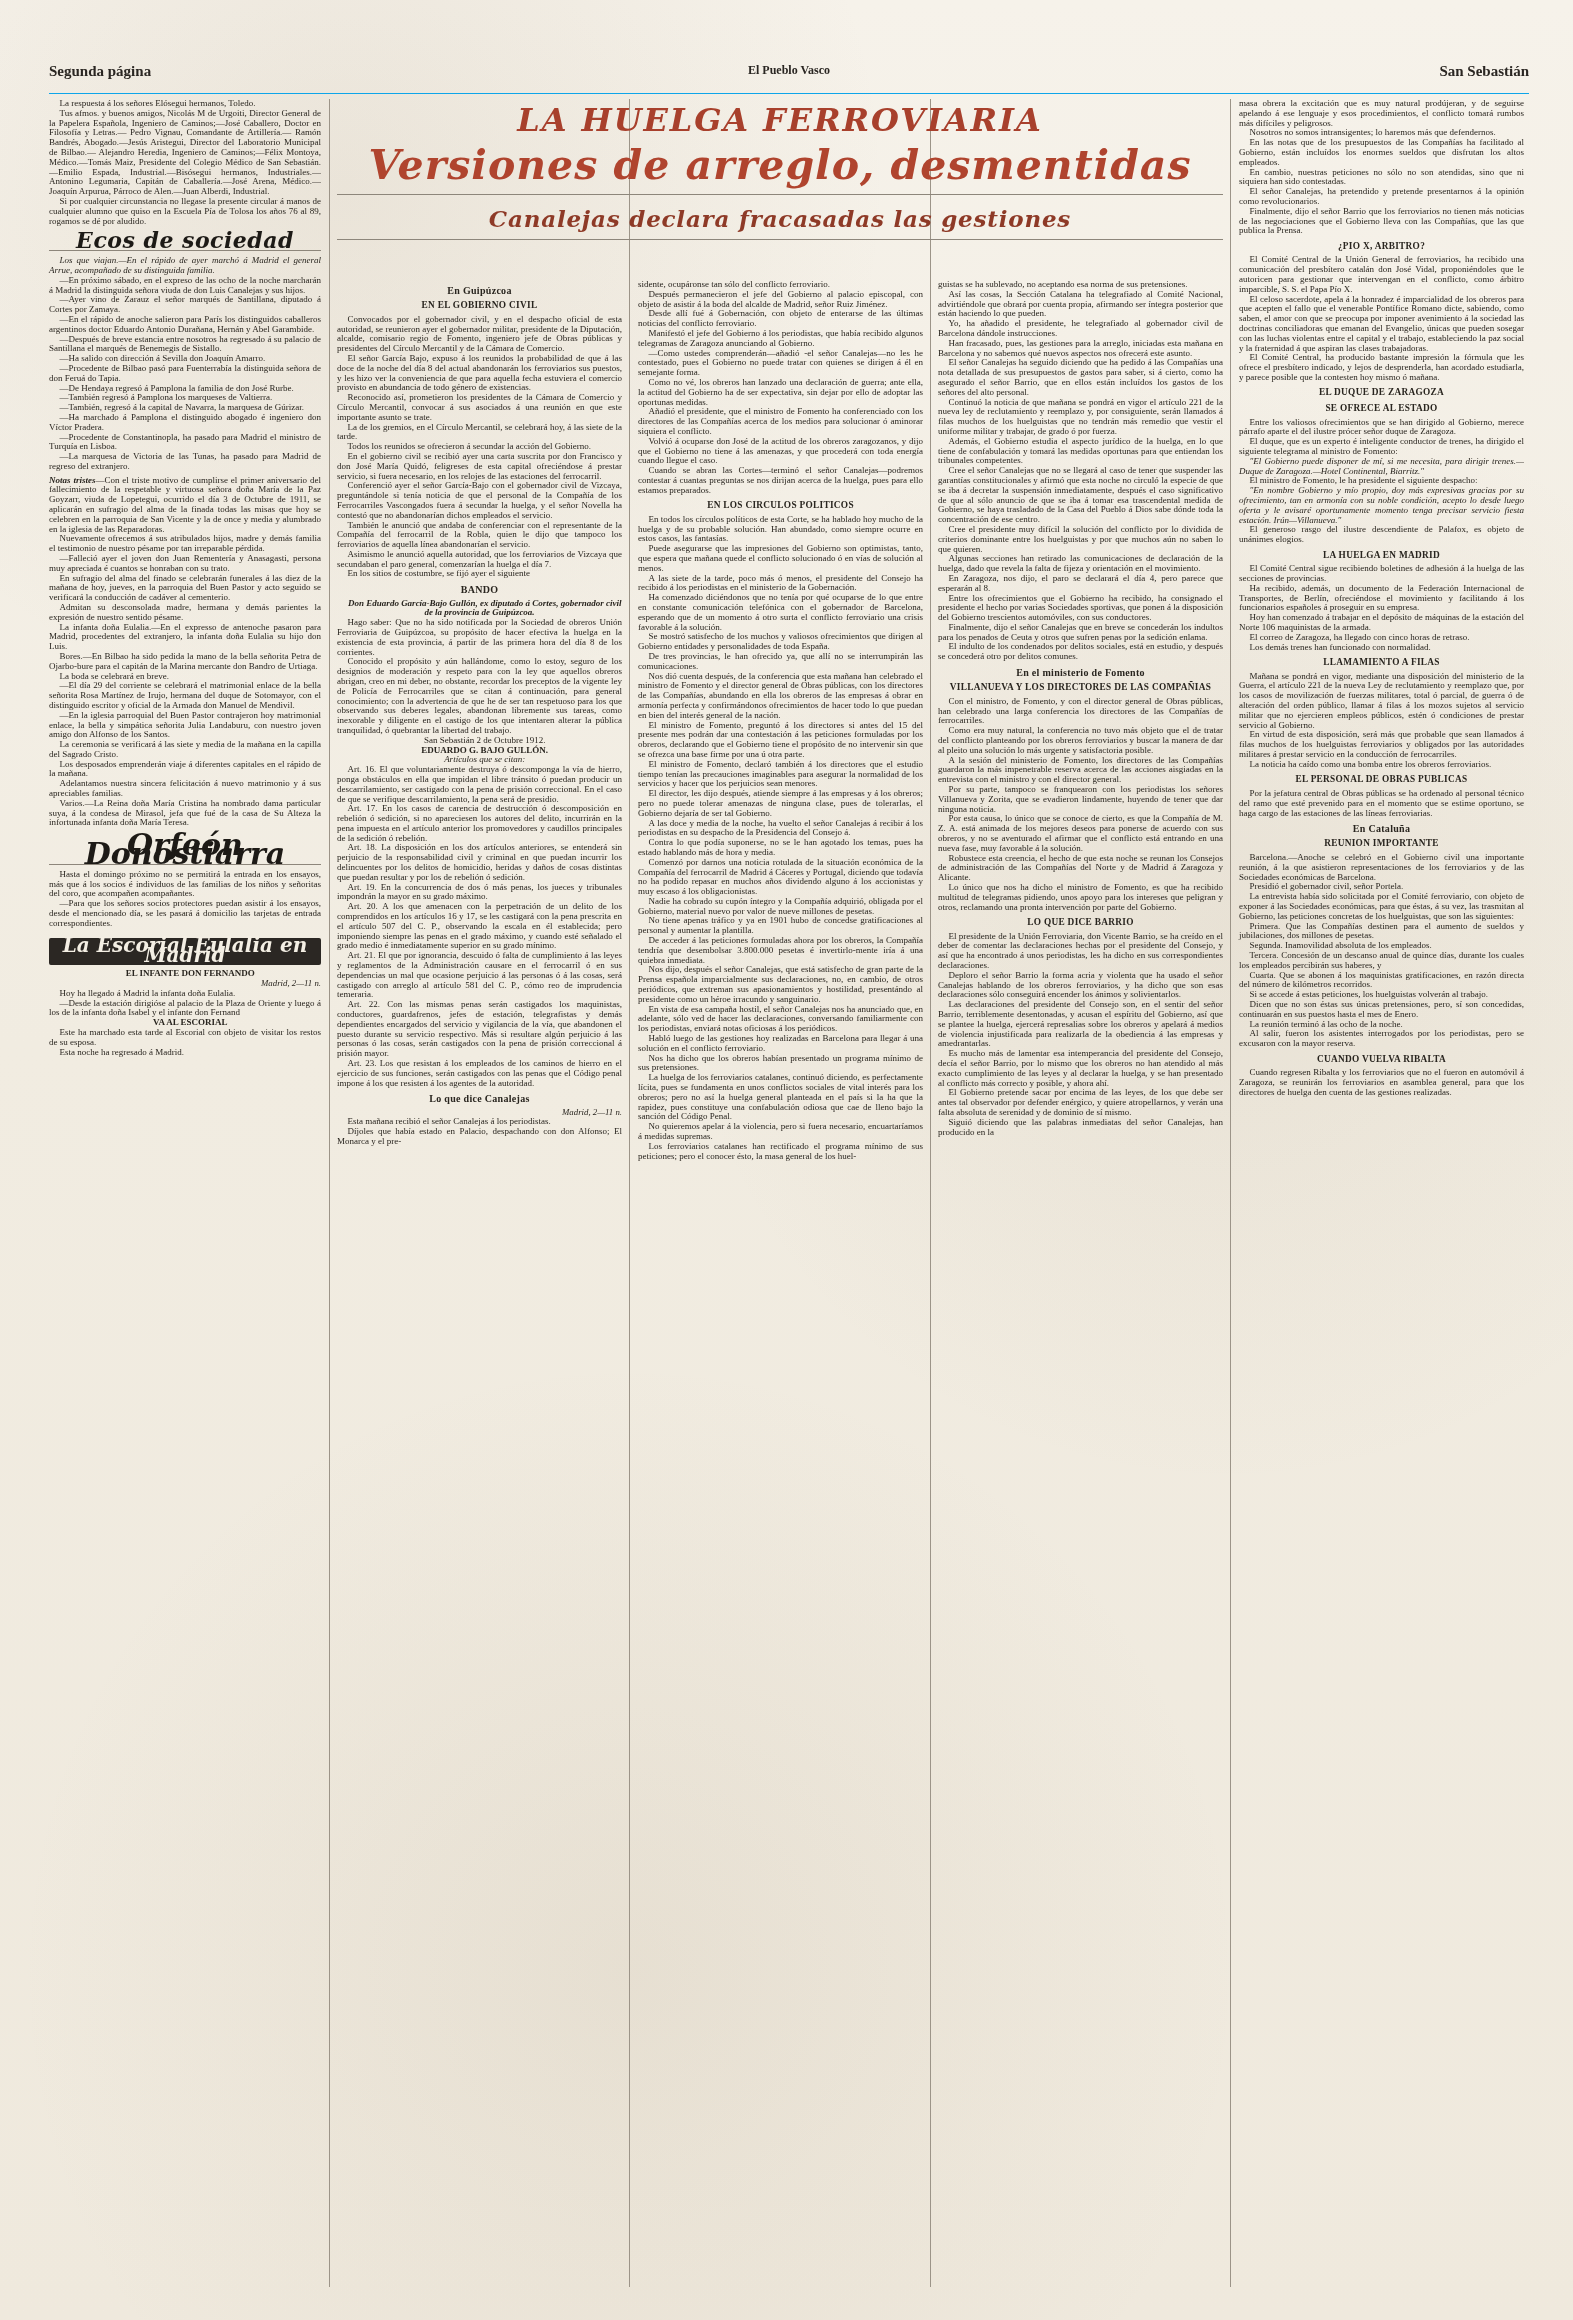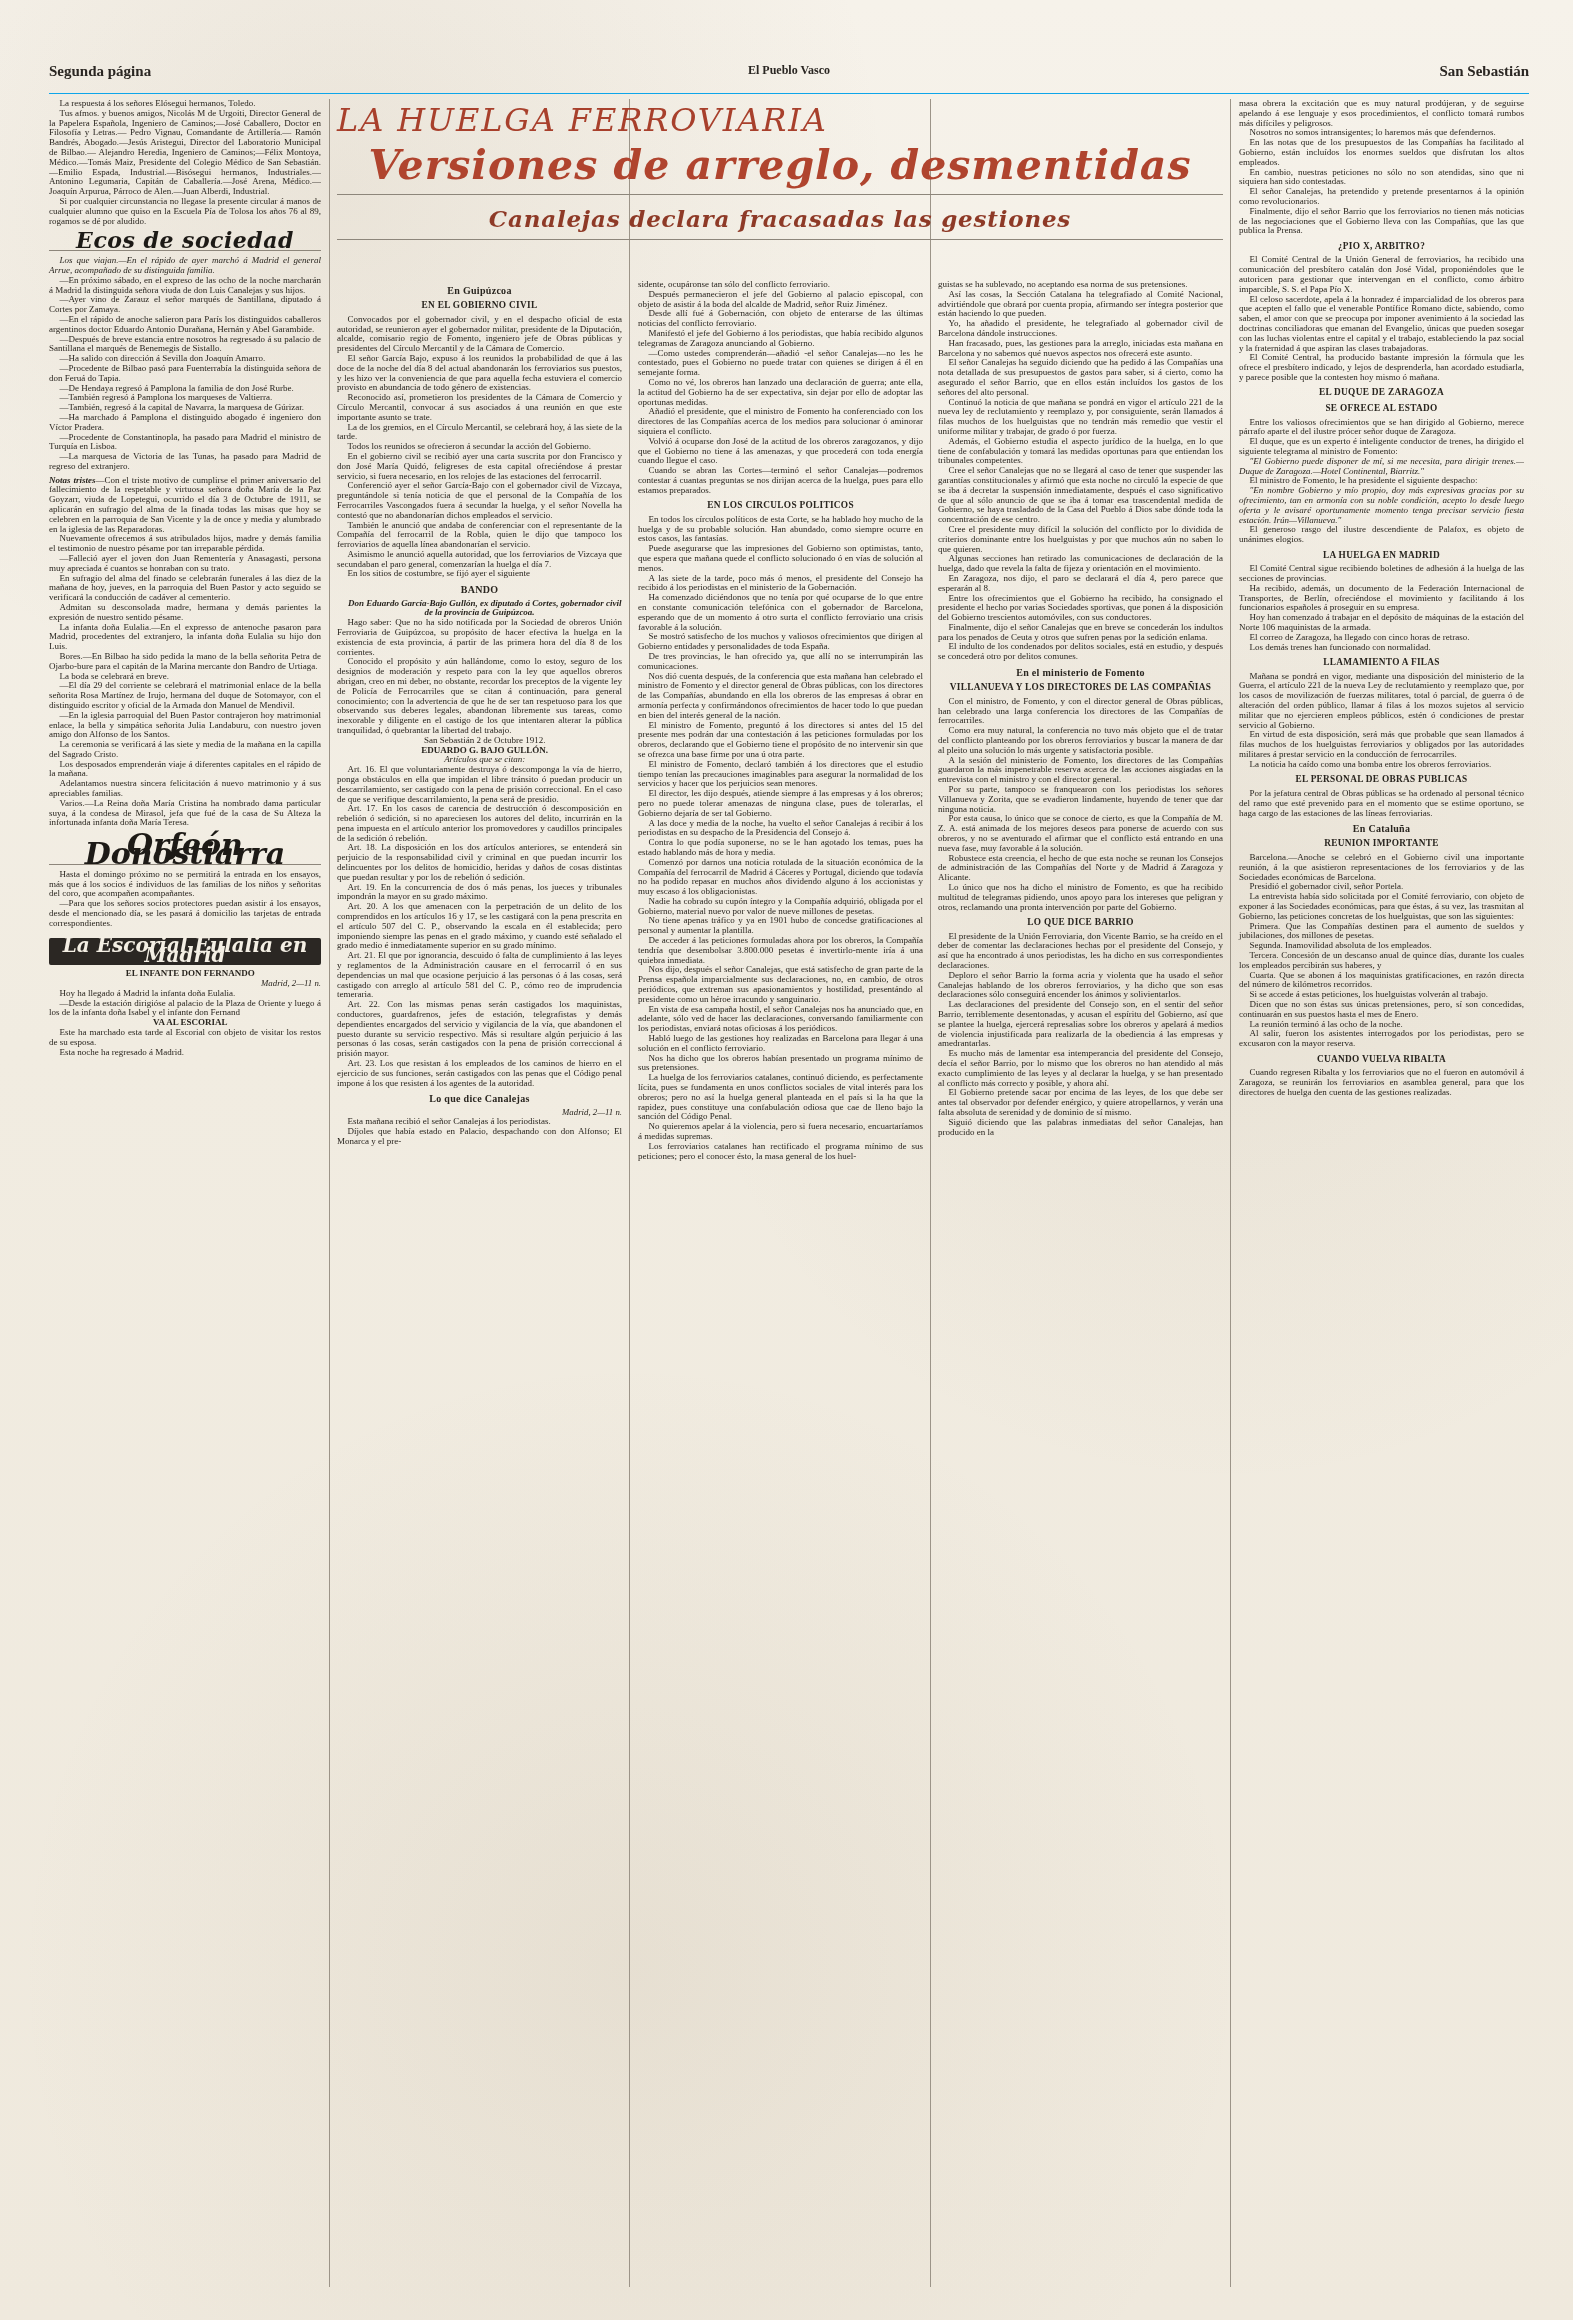--- a/index.html
+++ b/index.html
@@ -46,21 +46,21 @@
   .fancy{font-family:"DejaVu Serif",serif;font-style:italic;font-weight:700;text-align:center;
      color:#1d1a16;}
   .ecos{font-size:22px;margin:9.5px 0 1.9px 0;letter-spacing:0.5px;}
   .orfeon{font-size:30px;margin:11.4px 0 1.9px 0;text-align:center;}
   .infanta-banner{margin:9.5px 0 3.8px 0;background:#2b2723;color:#f4efe4;text-align:center;
      font-family:"DejaVu Serif",serif;font-style:italic;font-weight:700;font-size:20px;padding:2.9px 1.9px 4.8px 1.9px;
      border-radius:1.9px;}
 
   
   .headline-zone{position:absolute;left:288px;top:0;width:886px;}
-  .hl1{font-family:"DejaVu Serif",serif;font-weight:400;font-style:italic;font-size:32px;text-align:left;
+  .hl1{font-family:"DejaVu Serif",serif;font-weight:700;font-style:italic;font-size:32px;text-align:center;
       color:#a8402c;letter-spacing:1.9px;margin-top:1.9px;}
   .hl2{font-family:"DejaVu Serif",serif;font-weight:700;font-style:italic;font-size:41px;text-align:center;
       color:#b0442e;letter-spacing:1px;line-height:44px;margin-top:3.8px;}
   .hl3{font-family:"DejaVu Serif",serif;font-weight:700;font-style:italic;font-size:23px;text-align:center;
       color:#8e3a27;margin-top:9.5px;letter-spacing:0.8px;}
   .hl-rule{width:100%;height:1px;background:#8d867b;margin:7.6px 0 5.7px 0;}
 
   .italic{font-style:italic;}
   .bold{font-weight:700;}
   .center{text-align:center;text-indent:0;}

